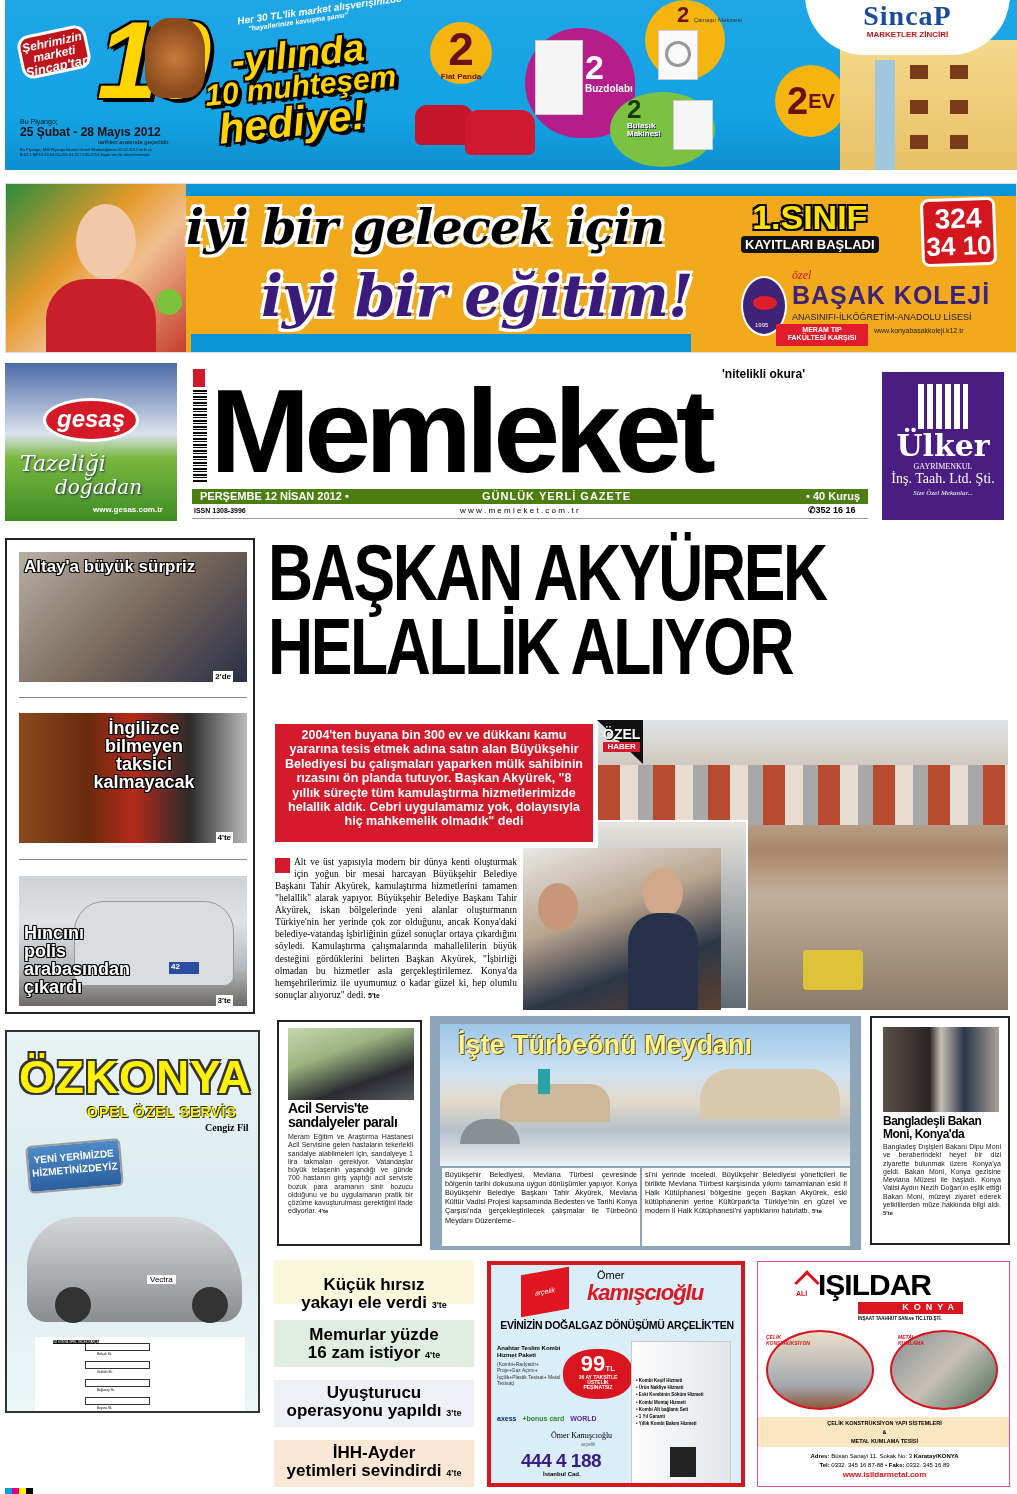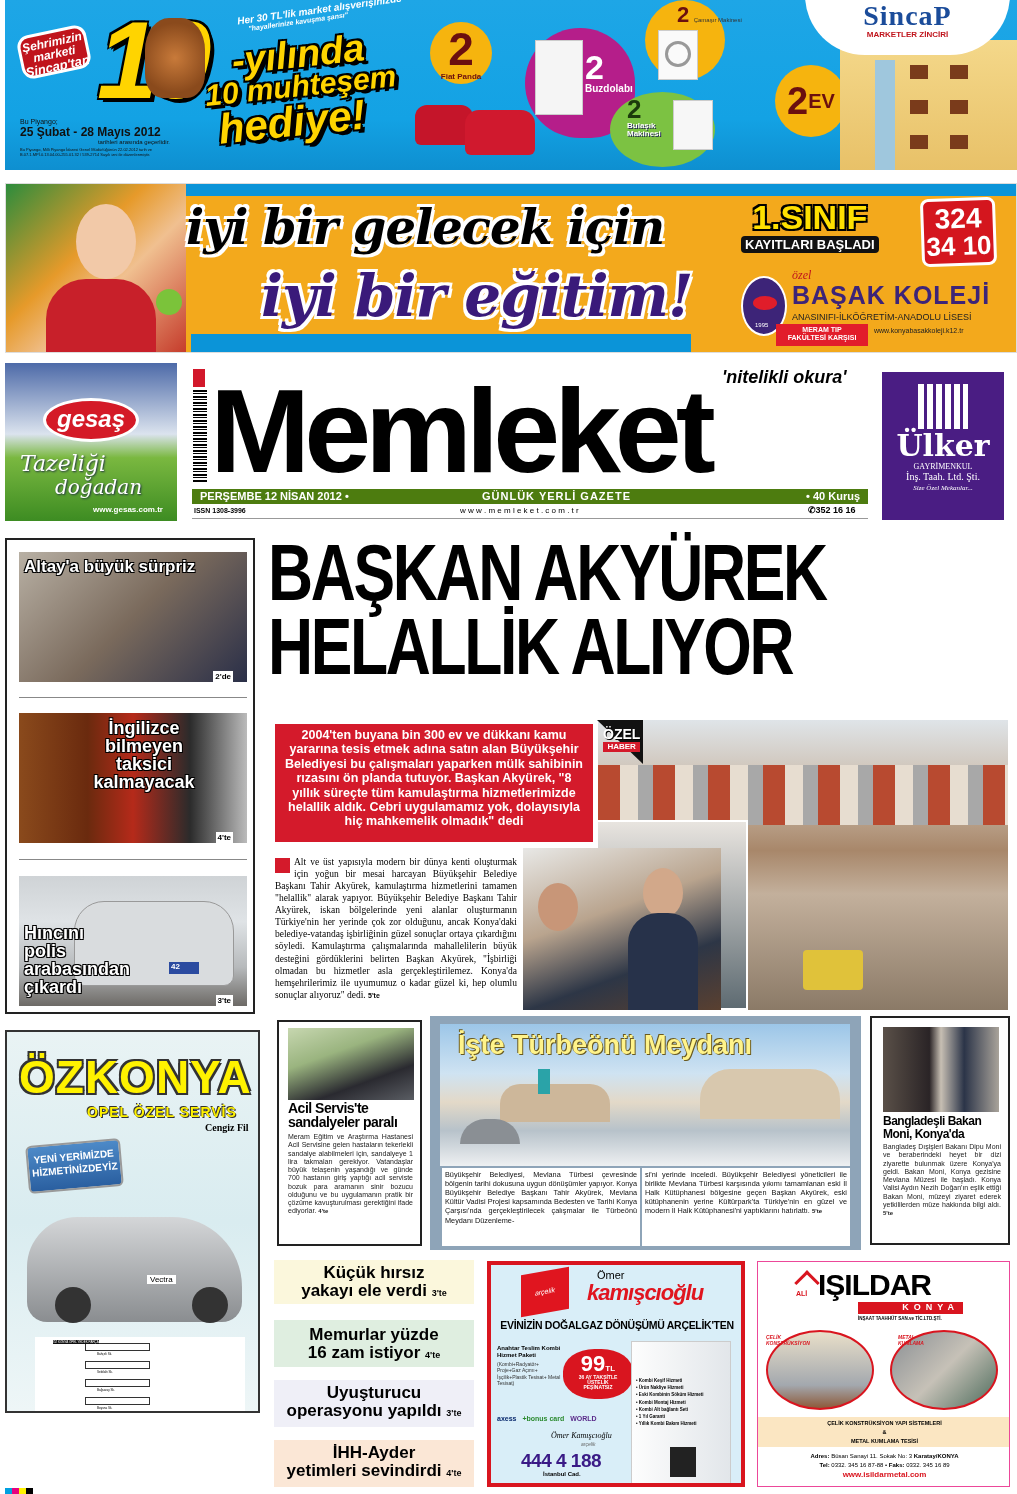--- a/index.html
+++ b/index.html
@@ -132,36 +132,36 @@
 <div class="abs" style="left:5px;top:363px;width:172px;height:158px;background:linear-gradient(180deg,#4d6aa8 0%,#dbe3ee 45%,#7ab840 60%,#3d8c22 100%);overflow:hidden">
   <div class="abs" style="left:38px;top:35px;width:96px;height:44px;background:#d41a27;border:3px solid #fff;border-radius:50%;color:#fff;font-weight:900;font-style:italic;font-size:24px;text-align:center;line-height:36px">gesaş</div>
   <div class="abs" style="left:15px;top:88px;color:#fff;font-style:italic;font-family:'DejaVu Serif',serif;font-size:22px;text-shadow:1px 1px 2px #234">Tazeliği</div>
   <div class="abs" style="left:50px;top:112px;color:#fff;font-style:italic;font-family:'DejaVu Serif',serif;font-size:20px;text-shadow:1px 1px 2px #234">doğadan</div>
   <div class="abs" style="left:88px;top:142px;color:#fff;font-size:8px;font-weight:bold">www.gesas.com.tr</div>
 </div>
 
 <div class="abs" style="left:193px;top:369px;width:12px;height:18px;background:#d2182b"></div>
 <div class="abs" style="left:193px;top:390px;width:14px;height:92px;background:repeating-linear-gradient(180deg,#000 0 2px,#fff 2px 3px,#000 3px 4px,#fff 4px 6px)"></div>
 <div class="abs" style="left:210px;top:372px;font-size:118px;font-weight:900;letter-spacing:-6px;line-height:1;transform:scaleX(1.02);transform-origin:left">Memleket</div>
-<div class="abs" style="left:722px;top:367px;font-size:18px;font-weight:bold;font-style:italic">'nitelikli okura'</div>
+<div class="abs" style="left:722px;top:367px;font-size:12px;font-weight:bold;">'nitelikli okura'</div>
 <div class="abs redbar" style="left:192px;top:489px;width:676px;height:15px">
   <span class="abs" style="left:8px;top:1px">PERŞEMBE 12 NİSAN 2012 •</span>
   <span class="abs" style="left:290px;top:1px;letter-spacing:1px">GÜNLÜK YERLİ GAZETE</span>
   <span class="abs" style="right:8px;top:1px">• 40 Kuruş</span>
 </div>
 <div class="abs" style="left:194px;top:507px;font-size:7px;font-weight:bold">ISSN 1308-3996</div>
 <div class="abs" style="left:460px;top:506px;font-size:8px">w w w . m e m l e k e t . c o m . t r</div>
 <div class="abs" style="left:808px;top:505px;font-size:9px;font-weight:bold"><span>✆</span><span>352 16 16</span></div>
 <div class="abs" style="left:192px;top:518px;width:676px;height:1px;background:#999"></div>
 
 <div class="abs" style="left:882px;top:372px;width:122px;height:148px;background:#4a1d83;color:#fff;text-align:center">
   <div style="margin:12px auto 0;width:50px;height:45px;background:repeating-linear-gradient(90deg,#fff 0 6px,#4a1d83 6px 9px)"></div>
   <div style="font-family:'DejaVu Serif',serif;font-weight:900;font-size:30px;line-height:1.1">Ülker</div>
   <div style="font-family:'Liberation Serif',serif;font-size:8px">GAYRİMENKUL</div>
-  <div style="font-family:'Liberation Serif',serif;font-size:10px">İnş. Taah. Ltd. Şti.</div>
+  <div style="font-family:'Liberation Serif',serif;font-size:14px">İnş. Taah. Ltd. Şti.</div>
   <div style="font-family:'Liberation Serif',serif;font-size:7px;font-style:italic;margin-top:2px">Size Özel Mekanlar...</div>
 </div>
 
 <div class="box" style="left:5px;top:538px;width:250px;height:476px"></div>
 <div class="photo" style="left:19px;top:552px;width:228px;height:130px;background:linear-gradient(135deg,#b8b0a4,#7a6a5c 50%,#2a2f48)">
   <div class="caption-overlay" style="left:5px;top:6px;font-size:17px">Altay'a büyük sürpriz</div>
   <div class="pageref">2'de</div>
 </div>
 <div class="abs" style="left:19px;top:697px;width:228px;height:1px;background:#888"></div>
 <div class="photo" style="left:19px;top:713px;width:228px;height:130px;background:linear-gradient(90deg,#8a4a1c 0%,#6a2a0e 30%,#b52a1a 50%,#2b2b2b 75%,#bbb 100%)">
@@ -259,21 +259,21 @@
   </div>
   <div class="abs just" style="left:12px;top:152px;width:198px;font-size:7.3px;line-height:1.25;color:#111;background:#fff;height:78px;padding:2px 3px">Büyükşehir Belediyesi, Mevlana Türbesi çevresinde bölgenin tarihi dokusuna uygun dönüşümler yapıyor. Konya Büyükşehir Belediye Başkanı Tahir Akyürek, Mevlana Kültür Vadisi Projesi kapsamında Bedesten ve Tarihi Konya Çarşısı'nda gerçekleştirilecek çalışmalar ile Türbeönü Meydanı Düzenleme-</div>
   <div class="abs just" style="left:212px;top:152px;width:208px;font-size:7.3px;line-height:1.25;color:#111;background:#fff;height:78px;padding:2px 3px"><span>si'ni yerinde inceledi. Büyükşehir Belediyesi yöneticileri ile birlikte Mevlana Türbesi karşısında yıkımı tamamlanan eski İl Halk Kütüphanesi bölgesine geçen Başkan Akyürek, eski kütüphanenin yerine Kültürpark'ta Türkiye'nin en güzel ve modern İl Halk Kütüphanesi'ni yaptıklarını hatırlattı.</span> <b style="font-size:6px">5'te</b></div>
 </div>
 
 <div class="box" style="left:870px;top:1016px;width:140px;height:229px"></div>
 <div class="photo" style="left:883px;top:1027px;width:116px;height:85px;background:linear-gradient(90deg,#5a5048 0%,#2a2426 40%,#c7bfb3 50%,#2b3448 70%,#a9a39a 100%)"></div>
 <div class="abs" style="left:883px;top:1115px;width:125px;font-size:12px;font-weight:900;line-height:1.05;letter-spacing:-0.5px">Bangladeşli Bakan Moni, Konya'da</div>
 <div class="abs just" style="left:883px;top:1143px;width:118px;font-size:7px;line-height:1.18;color:#222"><span>Bangladeş Dışişleri Bakanı Dipu Moni ve beraberindeki heyet bir dizi ziyarette bulunmak üzere Konya'ya geldi. Bakan Moni, Konya gezisine Mevlana Müzesi ile başladı. Konya Valisi Aydın Nezih Doğan'ın eşlik ettiği Bakan Moni, müzeyi ziyaret ederek yetkililerden müze hakkında bilgi aldı.</span> <b style="font-size:6px">5'te</b></div>
 
-<div class="brief" style="left:274px;top:1260px;width:200px;height:44px;background:#fbf7dc;padding-top:4px">
+<div class="brief" style="left:274px;top:1260px;width:200px;height:44px;background:#fbf7dc;padding-top:16px">
   <div>Küçük hırsız</div>
   <div><span>yakayı ele verdi</span> <small>3'te</small></div>
 </div>
 <div class="brief" style="left:274px;top:1320px;width:200px;height:47px;background:#dfeee0;padding-top:6px">
   <div>Memurlar yüzde</div>
   <div><span>16 zam istiyor</span> <small>4'te</small></div>
 </div>
 <div class="brief" style="left:274px;top:1380px;width:200px;height:47px;background:#efeff7;padding-top:4px">
   <div>Uyuşturucu</div>
   <div><span>operasyonu yapıldı</span> <small>3'te</small></div>
@@ -306,21 +306,21 @@
     <li>• <span>Kombi Montaj Hizmeti</span></li>
     <li>• <span>Kombi Alt bağlantı Seti</span></li>
     <li>• <span>1 Yıl Garanti</span></li>
     <li>• <span>Yıllık Kombi Bakım Hizmeti</span></li>
   </ul>
   <div class="abs" style="left:6px;top:150px;font-size:7px;font-weight:bold">
     <span style="color:#0a2a6e">axess</span>
     <span style="color:#2b8a2f;margin-left:4px">+bonus card</span>
     <span style="color:#5a2a8a;margin-left:4px">WORLD</span>
   </div>
-  <div class="abs serif" style="left:60px;top:166px;font-size:8px;font-style:italic">Ömer Kamışcıoğlu</div>
+  <div class="abs serif" style="left:60px;top:166px;font-size:8px;">Ömer Kamışcıoğlu</div>
   <div class="abs" style="left:90px;top:176px;font-size:5px;font-style:italic;color:#666">arçelik</div>
   <div class="abs" style="left:30px;top:185px;font-size:19px;font-weight:900;color:#3a1a86;letter-spacing:-0.5px">444 4 188</div>
   <div class="abs" style="left:52px;top:206px;font-size:6px;font-weight:bold">İstanbul Cad.</div>
 </div>
 
 <div class="abs" style="left:757px;top:1261px;width:253px;height:226px;border:1px solid #ec4899;background:#fff;overflow:hidden">
   <div class="abs" style="left:40px;top:12px;width:18px;height:18px;border-top:3px solid #d9151f;border-left:3px solid #d9151f;transform:rotate(45deg)"></div>
   <div class="abs" style="left:38px;top:28px;font-size:7px;font-weight:bold;color:#d9151f">ALİ</div>
   <div class="abs" style="left:60px;top:6px;font-size:30px;font-weight:900;letter-spacing:-1px">IŞILDAR</div>
   <div class="abs" style="left:100px;top:40px;width:105px;height:12px;background:#d9151f;color:#fff;font-size:9px;font-weight:bold;letter-spacing:5px;text-align:right;padding-right:4px">KONYA</div>

